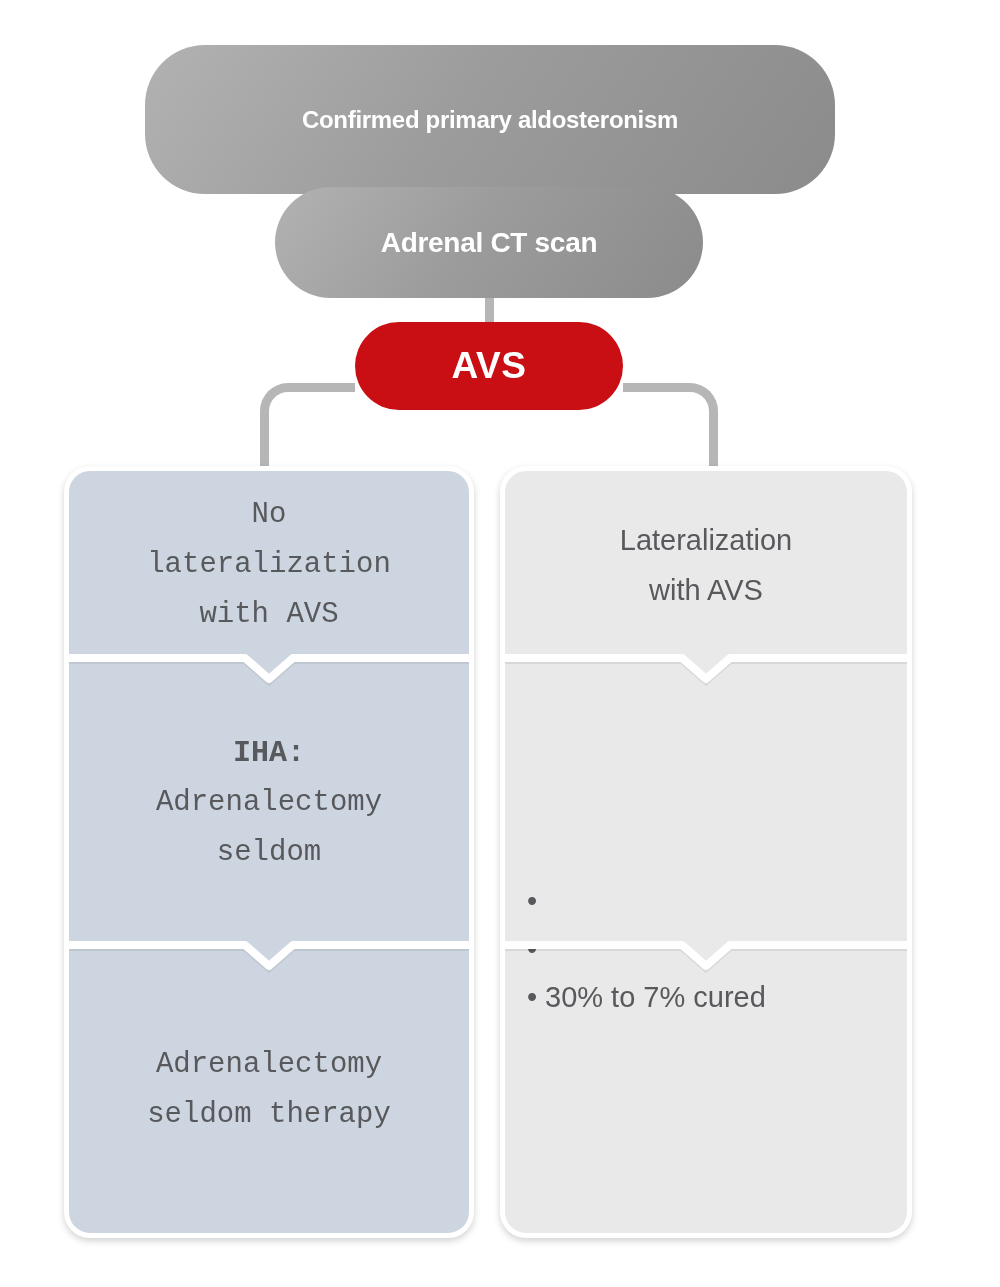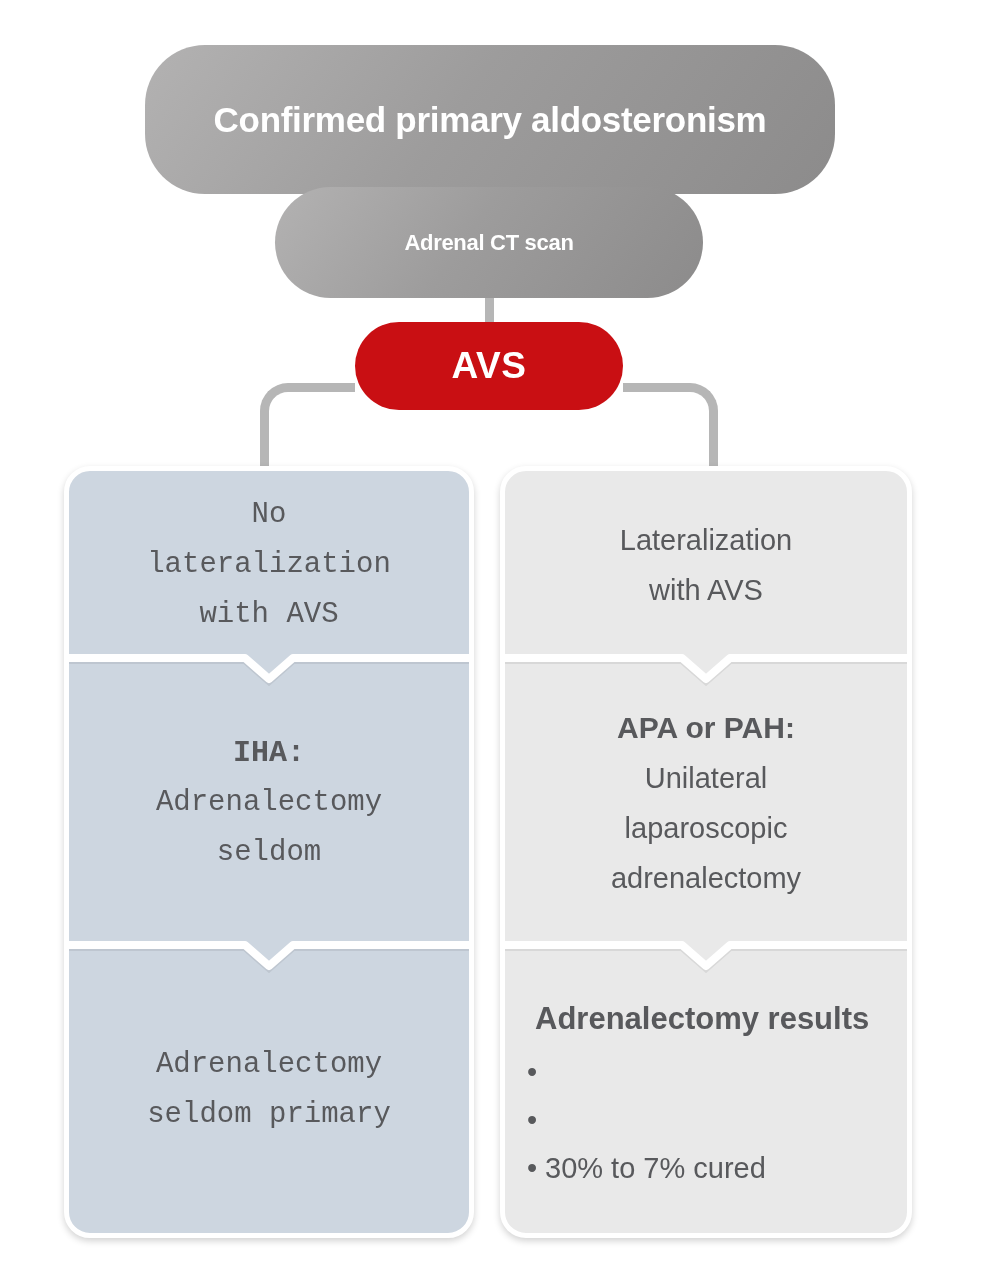--- a/index.html
+++ b/index.html
@@ -11,22 +11,22 @@
   .stage { position:absolute; inset:0; }
 
   
   .pill {
     position:absolute;
     background:linear-gradient(125deg,#b3b2b2 0%,#9d9c9c 45%,#8c8b8b 100%);
     border-radius:60px;
     display:flex; align-items:center; justify-content:center;
     color:#ffffff; font-weight:bold; letter-spacing:-0.3px;
   }
-  .pill-confirmed { left:145px; top:45px;  width:690px; height:149px; font-size:35px; }
-  .pill-ct        { left:275px; top:187px; width:428px; height:111px; font-size:22px; }
+  .pill-confirmed { left:145px; top:45px;  width:690px; height:149px; font-size:24px; }
+  .pill-ct        { left:275px; top:187px; width:428px; height:111px; font-size:28px; }
   .pill-avs       { left:355px; top:322px; width:268px; height:88px; font-size:37px;
                     background:#c90f13; letter-spacing:0.5px; }
 
   
   .vline { position:absolute; width:9px; background:#b6b6b6; }
   .vline-1 { left:485px; top:160px; height:32px; }
   .vline-2 { left:485px; top:295px; height:32px; }
   .branch { position:absolute; top:383px; height:85px; width:95px; }
   .branch-left  { left:260px; border-top:9px solid #b6b6b6; border-left:9px solid #b6b6b6;
                   border-top-left-radius:28px; }
@@ -88,47 +88,40 @@
       <div>lateralization</div>
       <div>with AVS</div>
     </div>
     <div class="section sec-2">
       <div class="head">IHA:</div>
       <div>Adrenalectomy</div>
       <div>seldom</div>
     </div>
     <div class="section sec-3">
       <div>Adrenalectomy</div>
-      <div>seldom primary</div>
+      <div>seldom therapy</div>
     </div>
     <svg class="divider div-a" viewBox="0 0 400 34" preserveAspectRatio="none">
       <path d="M0,0 H400 V4 H224 L200,25 L176,4 H0 Z" fill="#cdd6e0"></path>
       <path d="M0,6 H176 L200,27 L224,6 H400" fill="none" stroke="rgba(0,0,0,0.07)" stroke-width="8"></path>
       <path d="M0,4 H176 L200,25 L224,4 H400" fill="none" stroke="#ffffff" stroke-width="8" stroke-linejoin="round"></path>
     </svg>
     <svg class="divider div-b" viewBox="0 0 400 34" preserveAspectRatio="none">
       <path d="M0,0 H400 V4 H224 L200,25 L176,4 H0 Z" fill="#cdd6e0"></path>
       <path d="M0,6 H176 L200,27 L224,6 H400" fill="none" stroke="rgba(0,0,0,0.07)" stroke-width="8"></path>
       <path d="M0,4 H176 L200,25 L224,4 H400" fill="none" stroke="#ffffff" stroke-width="8" stroke-linejoin="round"></path>
     </svg>
   </div>
 
   <div class="column column-right">
     <div class="section sec-1">
       <div>Lateralization</div>
       <div>with AVS</div>
     </div>
-    <div class="section sec-2">
-      <div class="head">APA or PAH:</div>
-      <div>Unilateral</div>
-      <div>laparoscopic</div>
-      <div>adrenalectomy</div>
-    </div>
     <div class="section sec-3 sec-results">
-      <div class="head">Adrenalectomy results</div>
       <div class="bullet-row">
         <span class="bullet-dot">•</span>
       </div>
       <div class="bullet-row">
         <span class="bullet-dot">•</span>
       </div>
       <div class="bullet-row">
         <span class="bullet-dot">•</span>
         <span>30% to 7% cured</span>
       </div>

